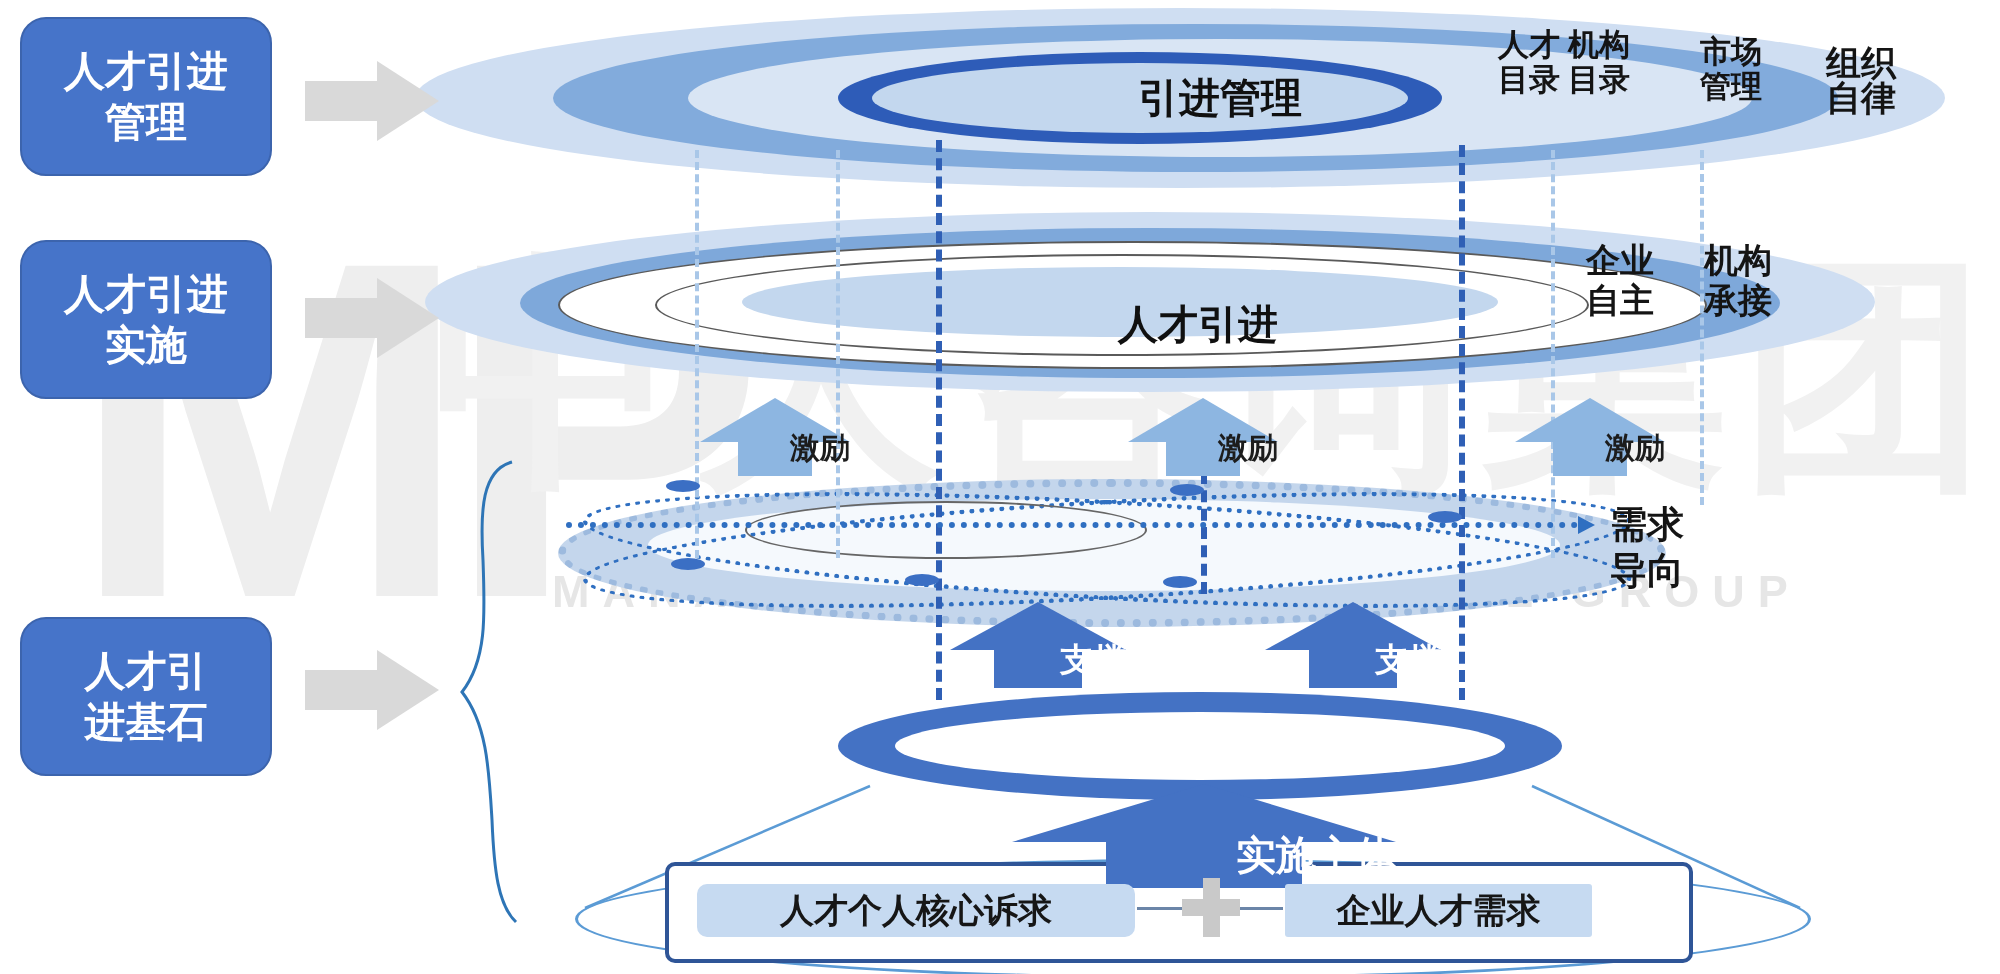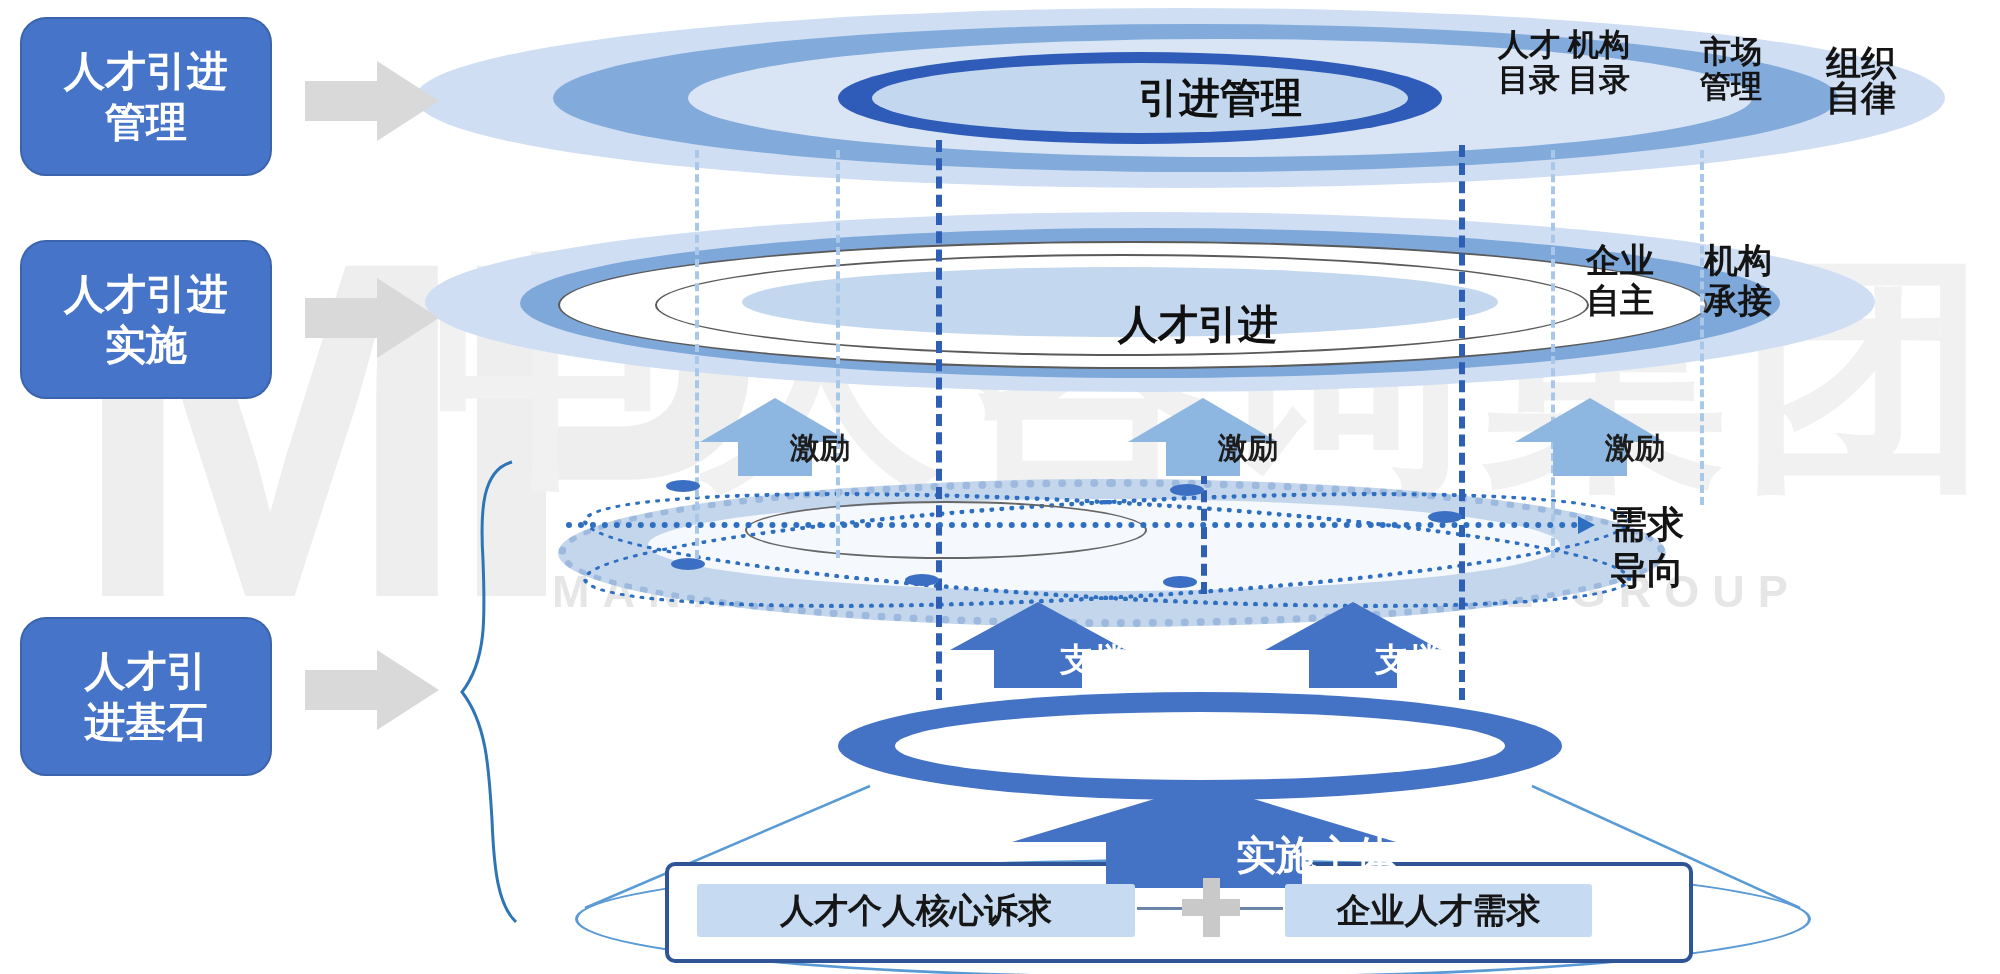--- a/index.html
+++ b/index.html
@@ -173,21 +173,21 @@
 
   <svg width="2000" height="974" viewBox="0 0 2000 974">
     <line x1="870" y1="786" x2="585" y2="908" stroke="#5b9bd5" stroke-width="2.5"></line>
     <line x1="1532" y1="786" x2="1800" y2="908" stroke="#5b9bd5" stroke-width="2.5"></line>
     <path d="M512,462 C482,470 480,510 483,560 C485,615 487,660 462,692 C487,724 489,770 492,820 C494,870 498,905 516,922" fill="none" stroke="#2e75b6" stroke-width="3"></path>
   </svg>
 
   <div class="ell z2" style="left:575px;top:859px;width:1230px;height:114px;border:3px solid #5b9bd5;"></div>
 
   <div class="fbox"></div>
-  <div class="fitem" style="left:697px;width:438px;">
+  <div class="fitem" style="left:697px;width:438px;border-radius:10px;">
       <span>人才个人核心诉求</span>
     </div>
   <div class="fitem" style="left:1285px;width:307px;">
       <span>企业人才需求</span>
     </div>
   <div class="connector"></div>
   <div class="plusbar" style="left:1182px;top:899px;width:58px;height:17px;"></div>
   <div class="plusbar" style="left:1203px;top:878px;width:17px;height:59px;"></div>
 
   <div class="sbox" style="top:17px;">

